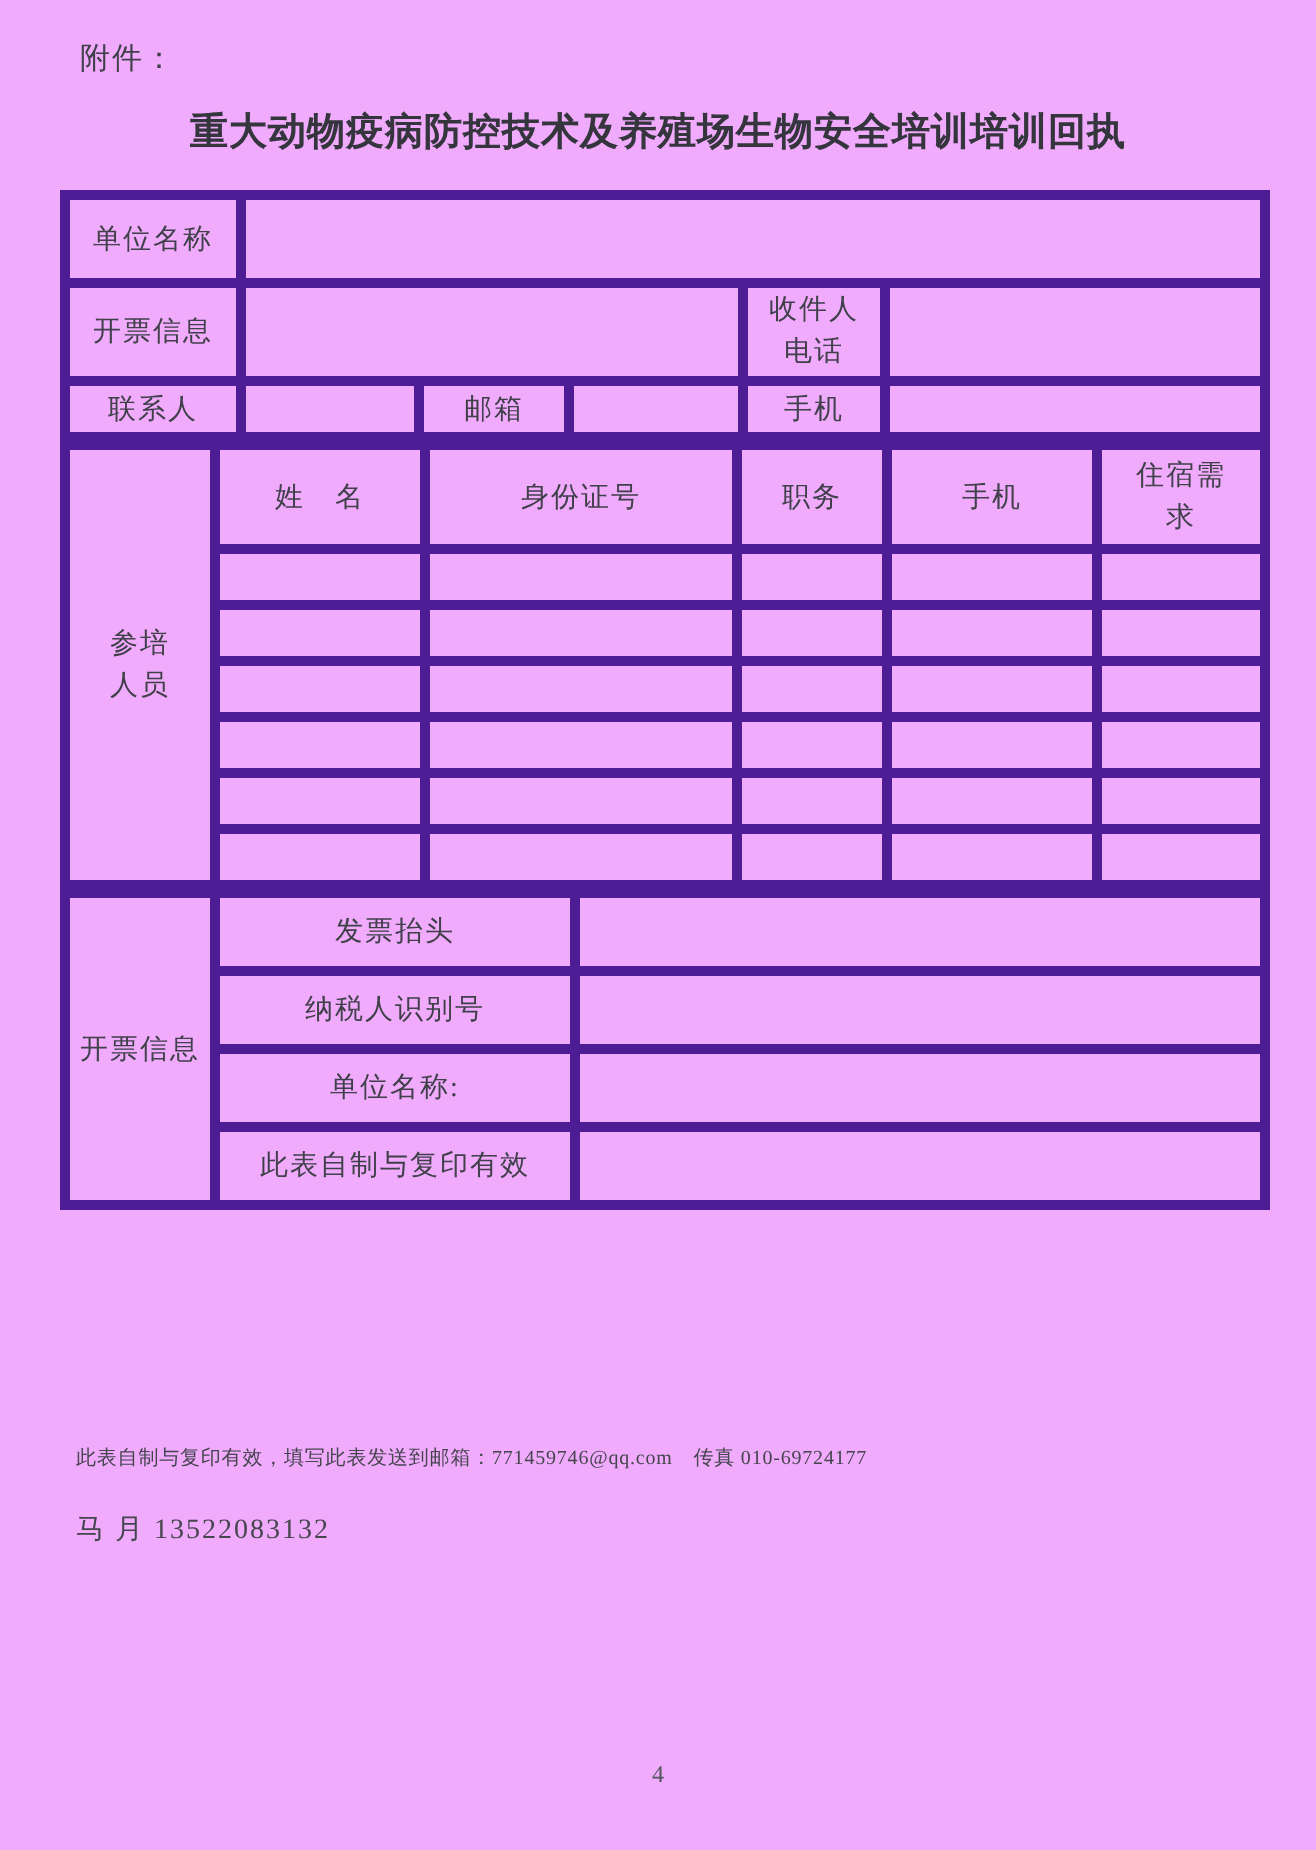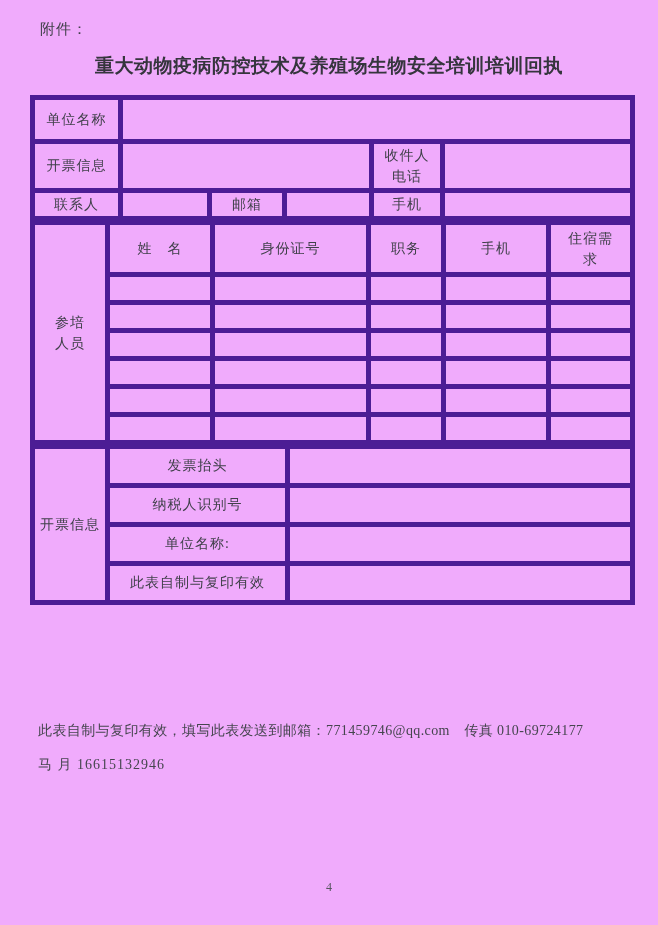--- a/index.html
+++ b/index.html
@@ -57,21 +57,21 @@
   tr.r44 { height: 44px; }
   tr.r35 { height: 28px; }
   tr.rhead { height: 52px; }
   tr.r39 { height: 39px; }
   tr.r62 { height: 62px; }
   .footer-note {
     position: absolute;
     left: 38px;
     top: 722px;
     width: 590px;
-    font-size: 14px;
+    font-size: 10px;
     letter-spacing: 0.4px;
     color: #45454e;
   }
   .footer-contact {
     position: absolute;
     left: 38px;
     top: 756px;
     font-size: 14px;
     letter-spacing: 1px;
     color: #45454e;
@@ -219,16 +219,16 @@
           <td class="lbl">此表自制与复印有效</td>
           <td></td>
         </tr>
       </tbody>
     </table>
 
 
   </div>
 
   <div class="footer-note">此表自制与复印有效，填写此表发送到邮箱：771459746@qq.com　传真 010-69724177</div>
-  <div class="footer-contact">马 月 16615132946</div>
+  <div class="footer-contact">马 月 13522083132</div>
   <div class="page-number">4</div>
 
 </div>
 
 </body></html>

